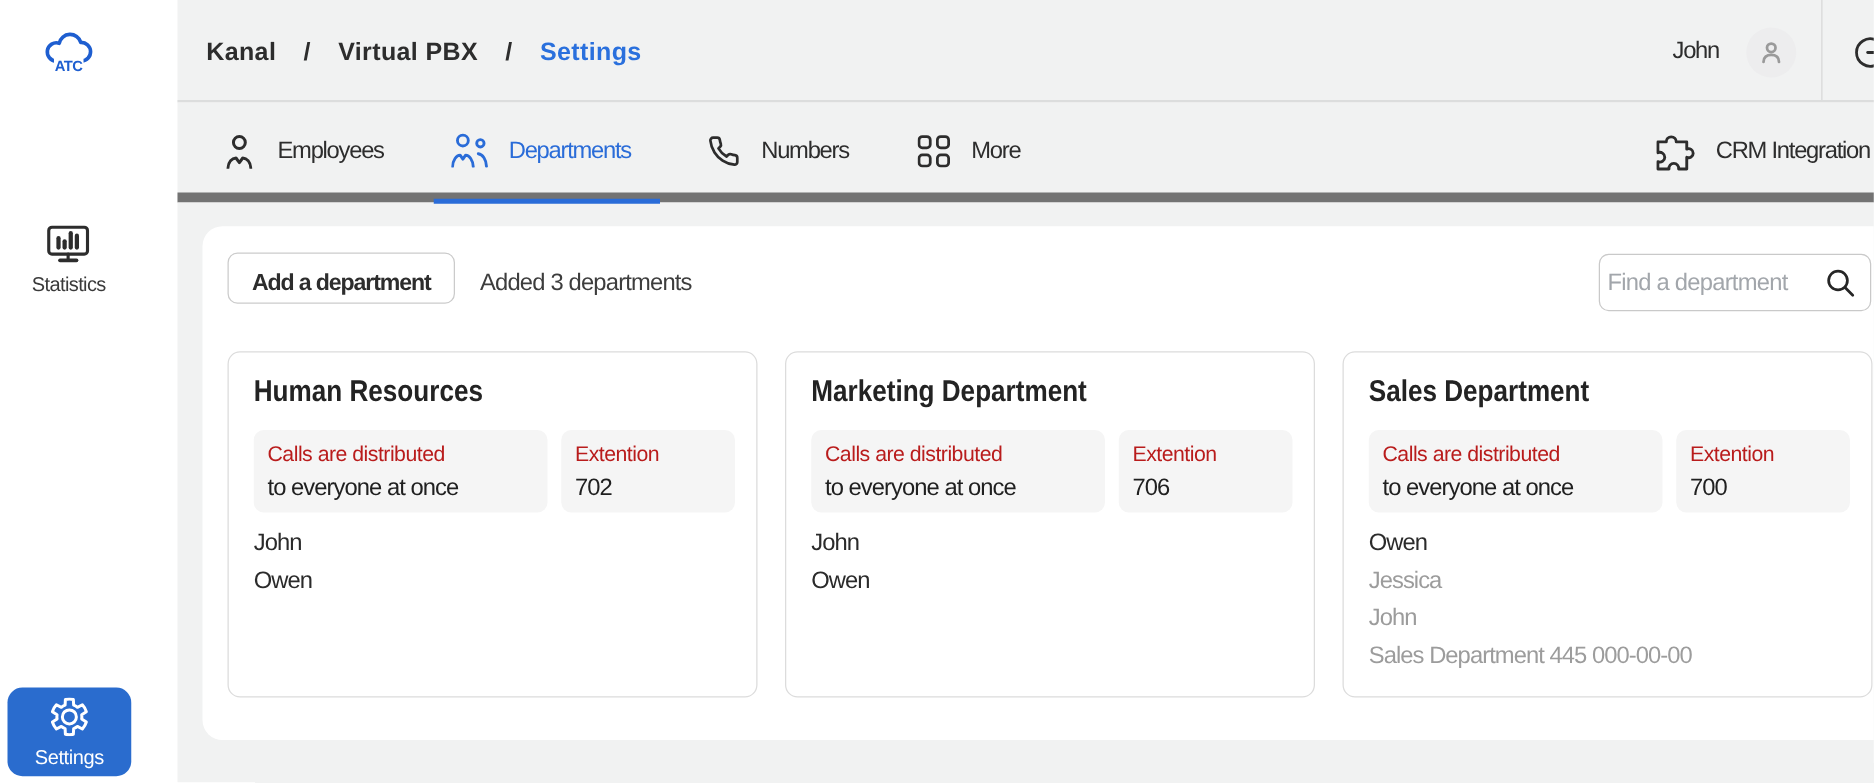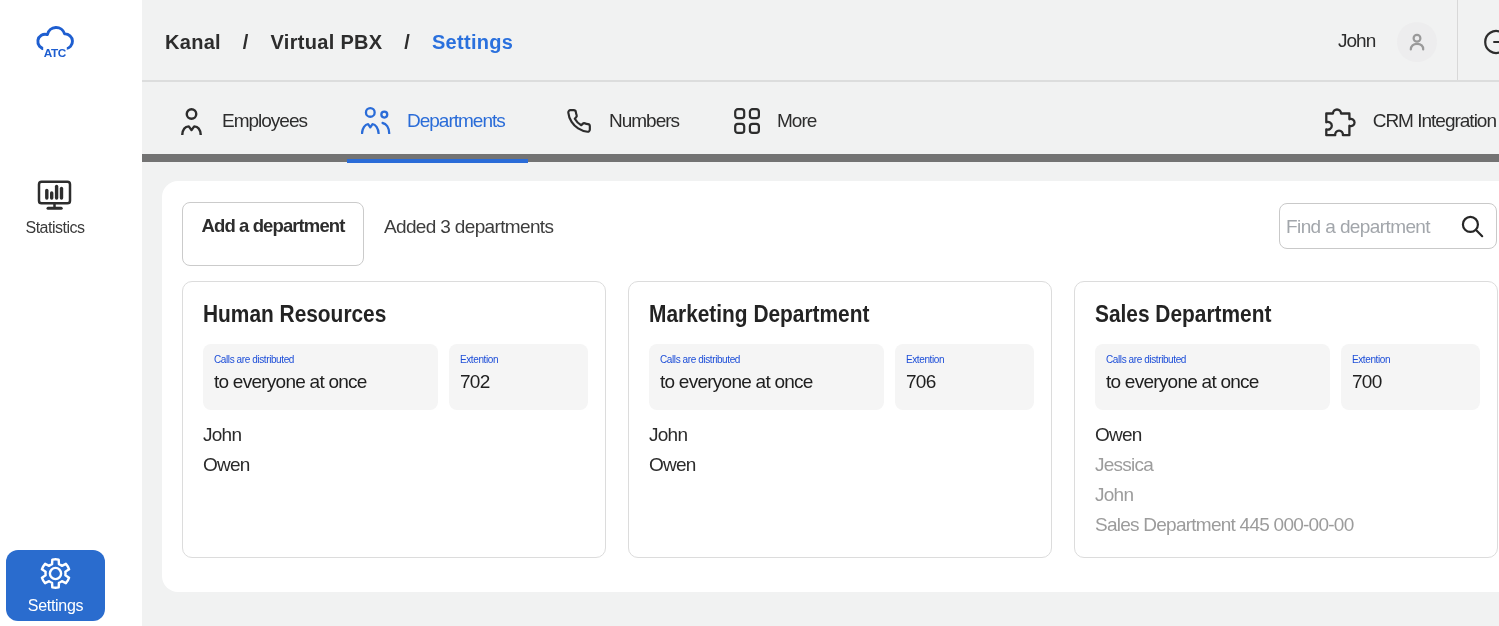--- a/index.html
+++ b/index.html
@@ -41,35 +41,35 @@
 .t-dep { left:219px; }
 .t-dep svg { margin-right:16px; }
 .t-num { left:424px; }
 .t-num svg { margin-right:17px; }
 .t-more { left:592px; }
 .t-more svg { margin-right:17px; }
 .t-crm { position:absolute; right:35px; top:0; height:78px; display:flex; align-items:center; font-size:19px; letter-spacing:-1px; color:#2d2d2d; }
 .t-crm svg { margin-right:17px; }
 
 
-.addbtn { position:absolute; left:20px; top:21px; width:182px; height:64px; border:1px solid #cbcbcb; border-radius:8px; background:#fff; font-size:18.5px; font-weight:bold; letter-spacing:-0.9px; color:#2d2d2d; text-align:center; line-height:46px; }
+.addbtn { position:absolute; left:20px; top:21px; width:182px; height:41px; border:1px solid #cbcbcb; border-radius:8px; background:#fff; font-size:18.5px; font-weight:bold; letter-spacing:-0.9px; color:#2d2d2d; text-align:center; line-height:46px; }
 .added { position:absolute; left:222px; top:22px; height:48px; line-height:48px; font-size:19px; letter-spacing:-0.65px; color:#3d3d3d; }
 .search { position:absolute; right:20px; top:22px; width:218px; height:46px; border:1px solid #c9c9c9; border-radius:8px; background:#fff; }
 .search .ph { position:absolute; left:6px; top:12px; font-size:19px; letter-spacing:-0.6px; color:#a2a6ab; }
 .search svg { position:absolute; right:11px; top:10px; }
 
 
 .card { position:absolute; top:100px; width:424px; height:277px; border:1px solid #dcdcdc; border-radius:10px; background:#fff; }
 .c1 { left:20px; } .c2 { left:466px; } .c3 { left:912px; }
 .card h2 { position:absolute; left:20px; top:18px; font-size:24px; font-weight:bold; color:#232323; white-space:nowrap; transform:scaleX(0.87); transform-origin:0 50%; }
 .boxes { position:absolute; left:20px; top:62px; display:flex; }
 .box { background:#f5f5f5; border-radius:8px; height:66px; padding:10px 9px 0 11px; }
 .box1 { width:235px; margin-right:11px; }
 .box2 { width:139px; }
-.box .l { font-size:10px; letter-spacing:-0.4px; color:#1d4ed8; }
+.box .l { font-size:17px; letter-spacing:-0.4px; color:#b91c1c; }
 .box .v { font-size:19px; letter-spacing:-0.75px; color:#202020; margin-top:6px; }
 .names { position:absolute; left:20px; top:138px; font-size:19px; letter-spacing:-0.75px; color:#2b2b2b; }
 .names div { height:30px; line-height:30px; }
 .names .g { color:#9c9c9c; }
 </style>
 </head>
 <body>
 <div class="topbar gray">
   <div class="crumbs">Kanal <span class="sep">/</span> Virtual PBX <span class="sep">/</span> <span class="blue">Settings</span></div>
   <div class="john">John</div>

